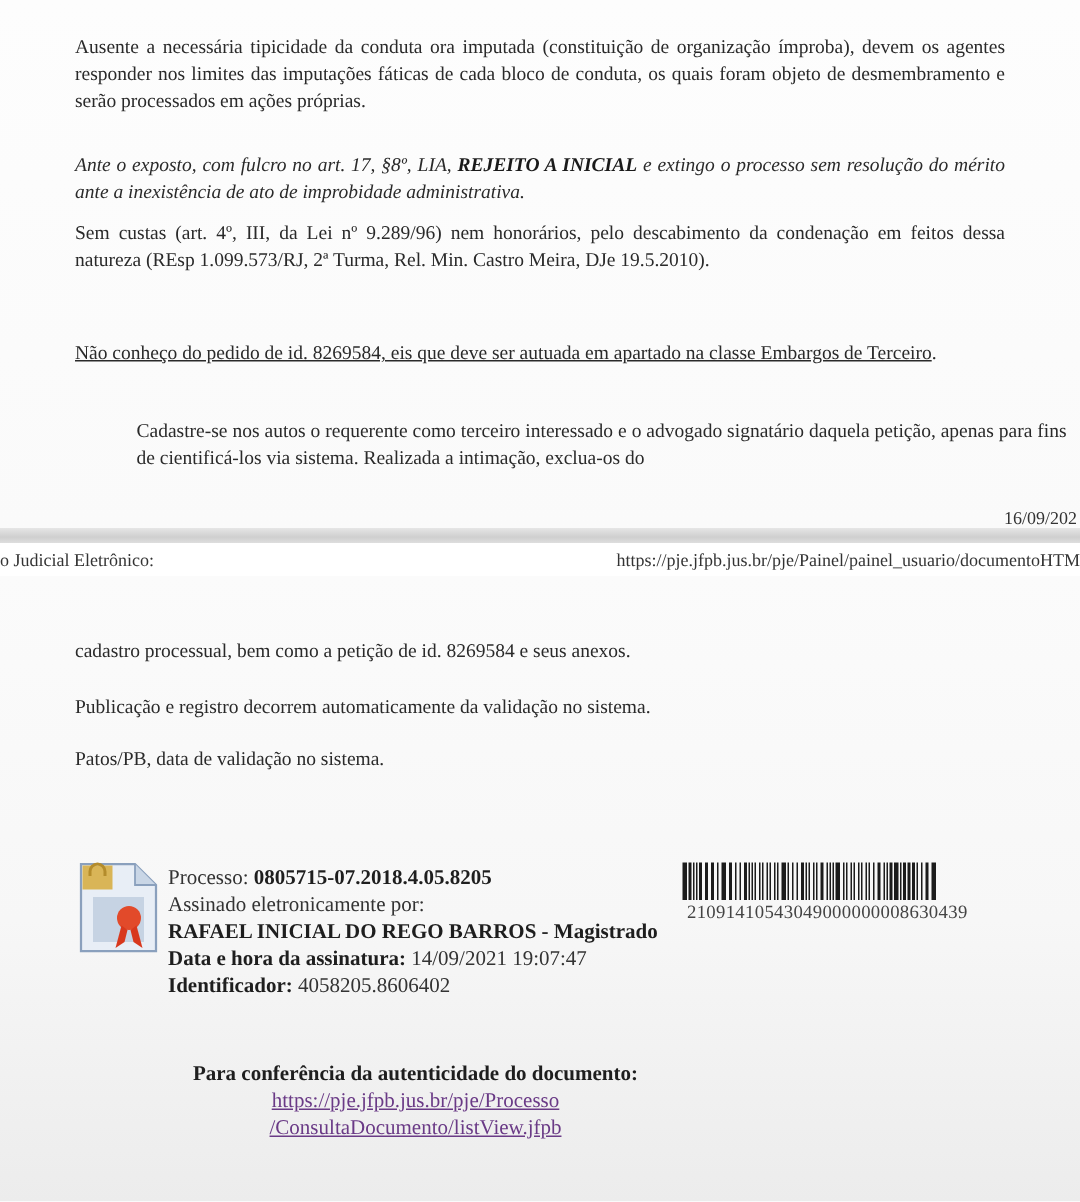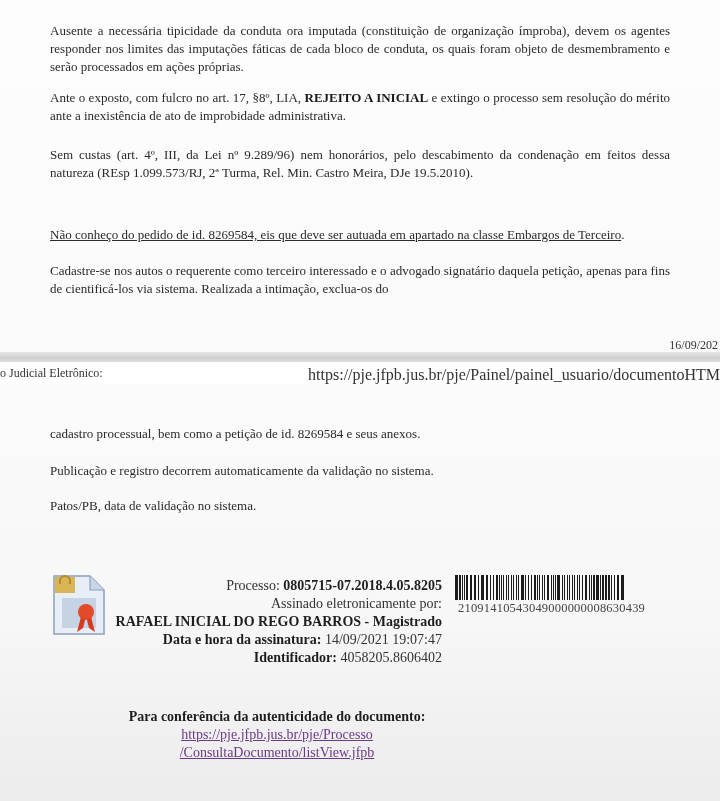--- a/index.html
+++ b/index.html
@@ -14,53 +14,53 @@
       background: linear-gradient(#fdfdfd, #fafafa);
     }
     .para {
       position: absolute; left: 50px; width: 620px;
       font-size: 13px; line-height: 18px; text-align: justify;
       color: #2a2a2a;
     }
     .para b { color: #1a1a1a; }
     .u { text-decoration: underline; }
     .p1 { top: 9px; }
-    .p2 { top: 76px; }
+    .p2 { top: 88px; font-style: italic; }
     .p3 { top: 133px; }
     .p4 { top: 213px; }
-    .p5 { top: 249px; }
+    .p5 { top: 265px; margin-left: 41px; }
     .footer-date {
       position: absolute; right: 2px; top: 338px; font-size: 12px; color: #333;
     }
     .separator {
       position: absolute; left: 0; top: 352px; width: 720px; height: 10px;
       background: linear-gradient(#e6e6e6, #cfcfcf 60%, #dedede);
     }
     .header-left {
       position: absolute; left: 0; top: 366px; font-size: 12px; color: #333;
     }
     .header-right {
-      position: absolute; right: 0; top: 366px; font-size: 16px; color: #333;
+      position: absolute; right: 0; top: 366px; font-size: 12px; color: #333;
       white-space: nowrap;
     }
     .page-bottom {
       position: absolute; left: 0; top: 384px; width: 720px; height: 417px;
       background: linear-gradient(#fbfbfb 0%, #f7f7f7 55%, #ececec 100%);
     }
     .p6 { top: 412px; }
     .p7 { top: 449px; }
     .p8 { top: 484px; }
     .short { width: 640px; text-align: left; font-family: Liberation Serif, serif; }
 
     .sig-icon {
       position: absolute; left: 52px; top: 574px; width: 54px; height: 62px;
     }
     .sig-block {
       position: absolute; left: 112px; top: 577px; width: 330px;
-      font-size: 14px; line-height: 18px; color: #333; text-align: right;
+      font-size: 14px; line-height: 18px; color: #333;
     }
     .sig-block b { color: #1e1e1e; }
     .barcode {
       position: absolute; left: 455px; top: 575px; width: 215px; height: 25px;
       display: flex; align-items: stretch;
     }
     .barcode span { display: block; height: 100%; background: #1c1c1c; }
     .barcode-num {
       position: absolute; left: 458px; top: 601px; font-size: 12.5px;
       letter-spacing: 0.2px; color: #444;

